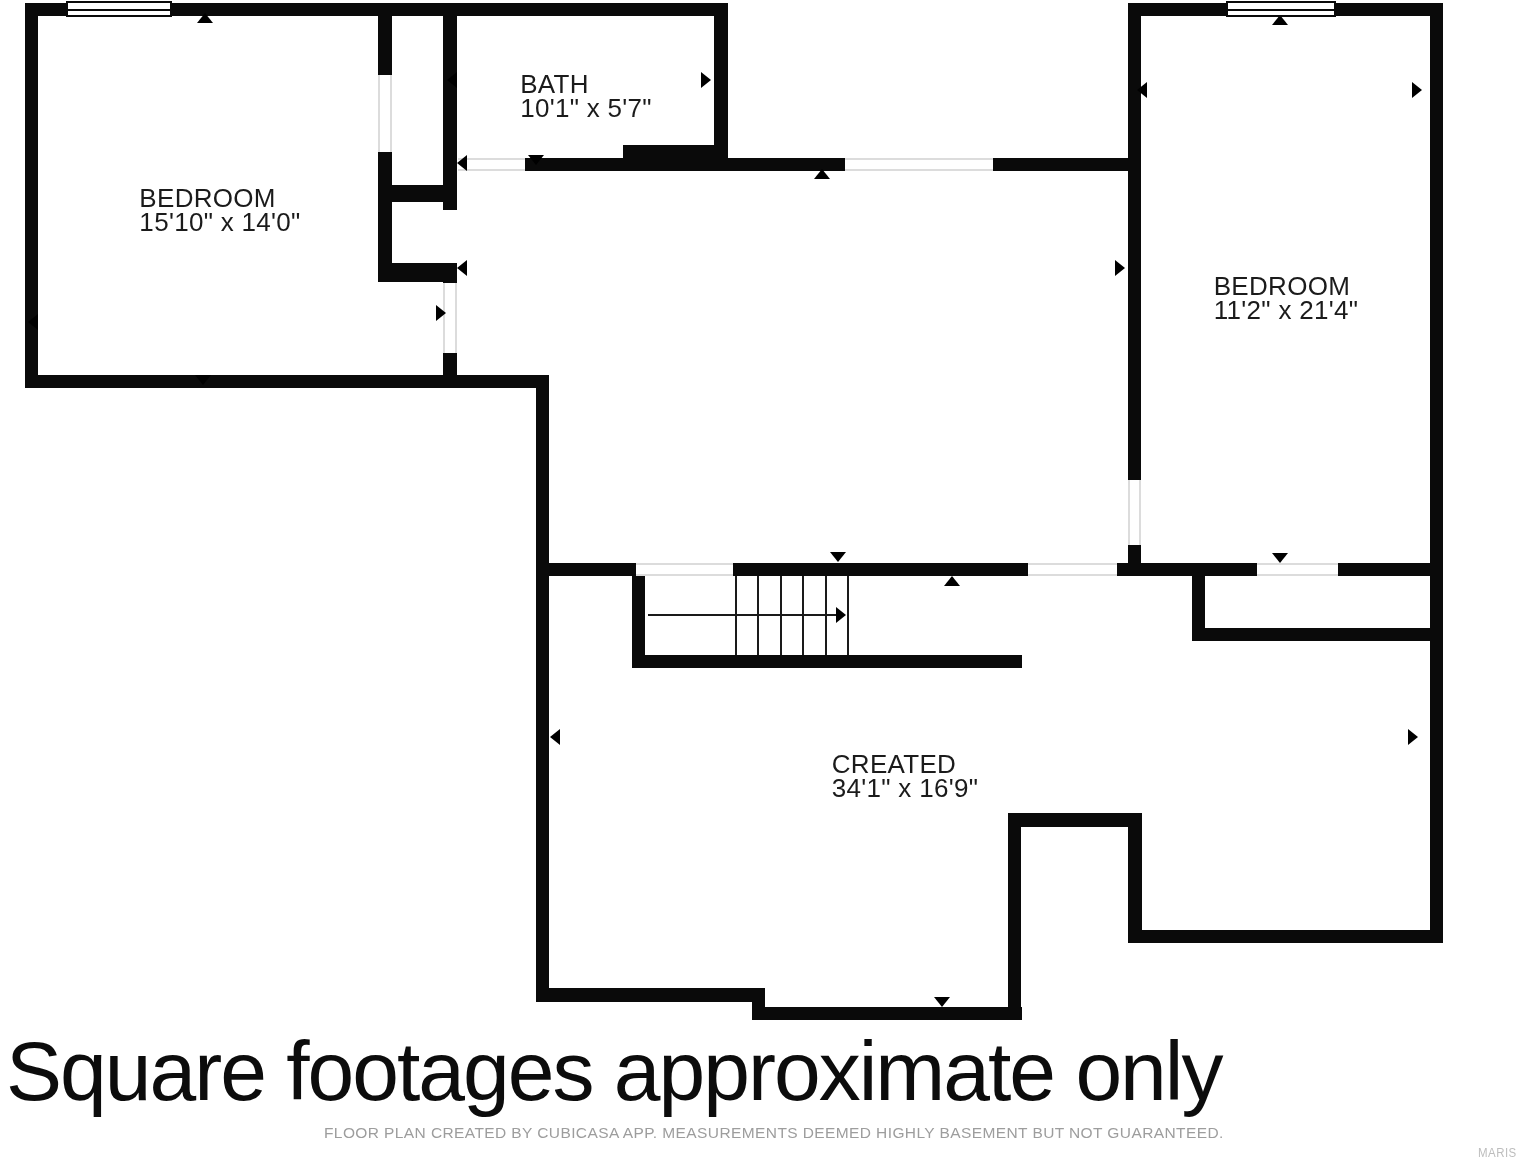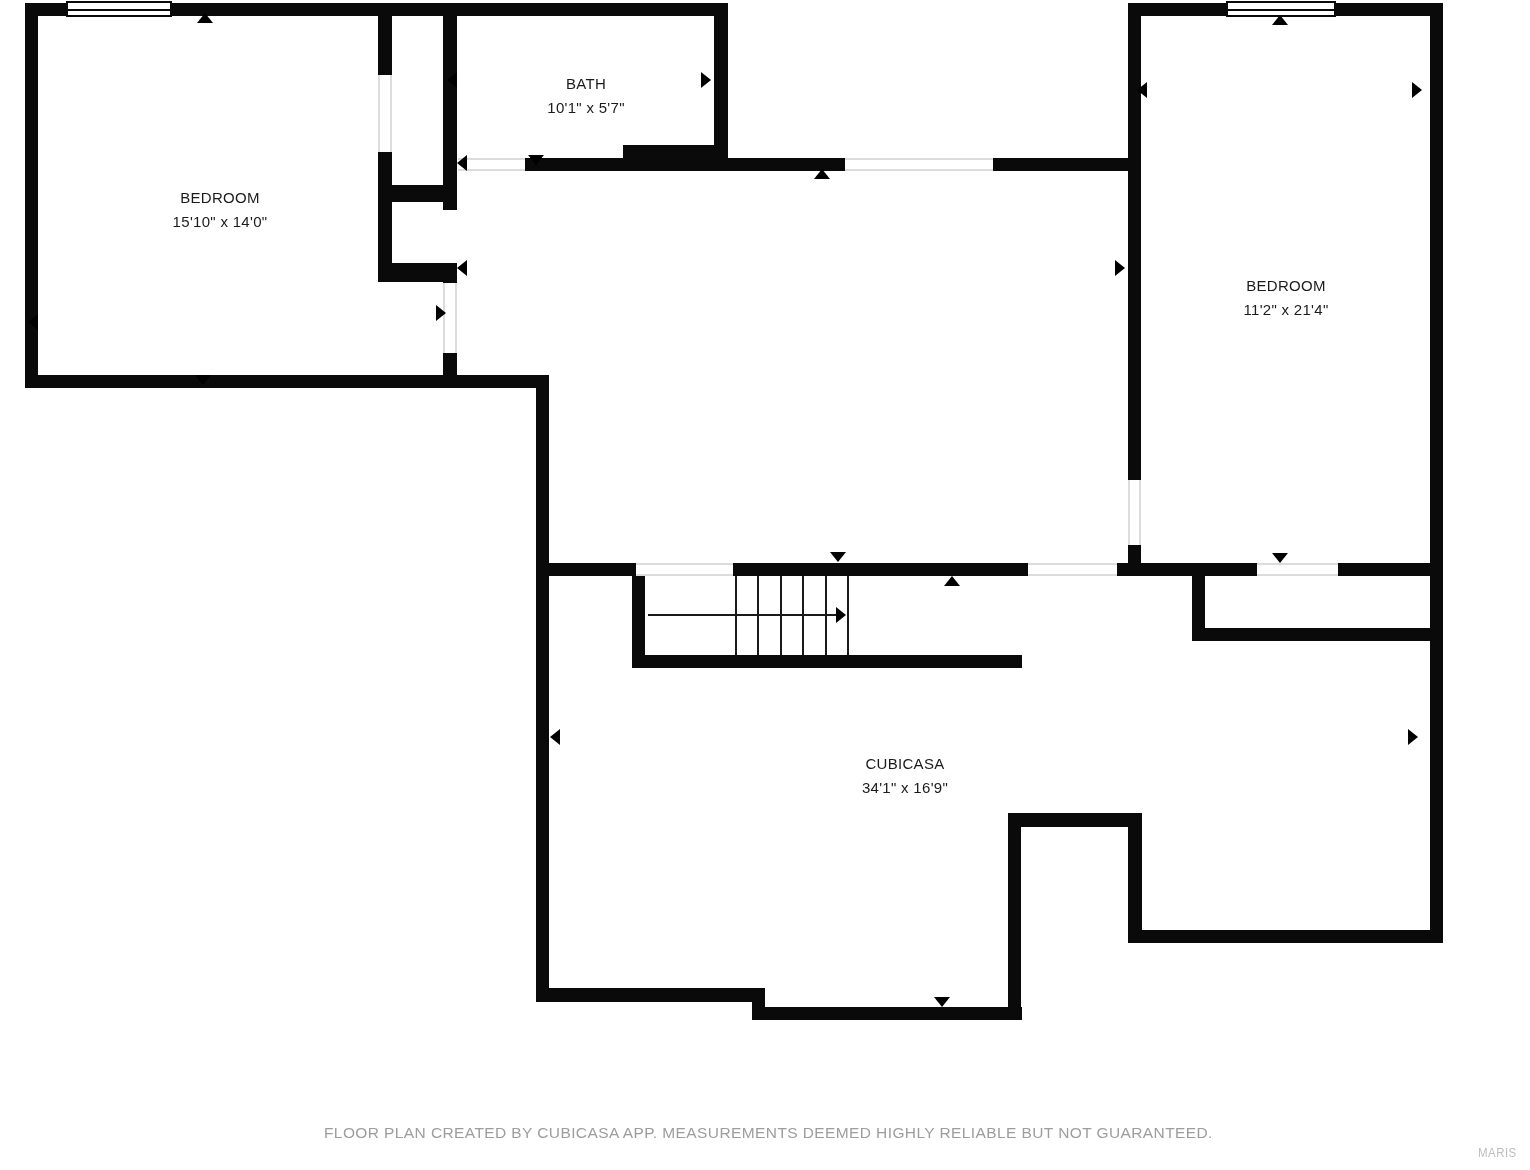--- a/index.html
+++ b/index.html
@@ -17,22 +17,22 @@
   }
   .window .mull { position:absolute; left:-1px; right:-1px; top:50%; height:0; border-top:2px solid #0a0a0a; }
   .tri { position:absolute; width:0; height:0; }
   .tri-up    { border-left:8px solid transparent; border-right:8px solid transparent; border-bottom:10px solid #000; }
   .tri-down  { border-left:8px solid transparent; border-right:8px solid transparent; border-top:10px solid #000; }
   .tri-left  { border-top:8px solid transparent; border-bottom:8px solid transparent; border-right:10px solid #000; }
   .tri-right { border-top:8px solid transparent; border-bottom:8px solid transparent; border-left:10px solid #000; }
   .tread { position:absolute; width:2px; background:#1a1a1a; }
   .stair-shaft { position:absolute; height:2px; background:#1a1a1a; }
   .room-label {
-    position:absolute; text-align:center; color:#1b1b1b;
-    font-size:15px; line-height:24px; letter-spacing:0.3px; white-space:nowrap;
+    position:absolute; color:#1b1b1b;
+    font-size:26px; line-height:24px; letter-spacing:0.3px; white-space:nowrap;
     transform:translateX(-50%);
   }
   .headline {
     position:absolute; left:6px; top:1023px;
     font-size:84px; letter-spacing:-2px; color:#0c0c0c; white-space:nowrap;
   }
   .disclaimer {
     position:absolute; left:324px; top:1124px;
     font-size:15.5px; letter-spacing:0.4px; color:#9d9d9d; white-space:nowrap;
   }
@@ -133,19 +133,20 @@
   </div>
   <div class="room-label" style="left:586px; top:72px;">
     <div>BATH</div>
     <div>10'1" x 5'7"</div>
   </div>
   <div class="room-label" style="left:1286px; top:274px;">
     <div>BEDROOM</div>
     <div>11'2" x 21'4"</div>
   </div>
   <div class="room-label" style="left:905px; top:752px;">
-    <div>CUBICASA</div>
+    <div>CREATED</div>
     <div>34'1" x 16'9"</div>
   </div>
 
-  <div class="disclaimer">FLOOR PLAN CREATED BY CUBICASA APP. MEASUREMENTS DEEMED HIGHLY RELIABLE BUT NOT GUARANTEED.</div>
+  <div class="headline">Square footages approximate only</div>
+  <div class="disclaimer">FLOOR PLAN CREATED BY CUBICASA APP. MEASUREMENTS DEEMED HIGHLY BASEMENT BUT NOT GUARANTEED.</div>
   <div class="watermark">MARIS</div>
 </div>
 
 </body></html>

